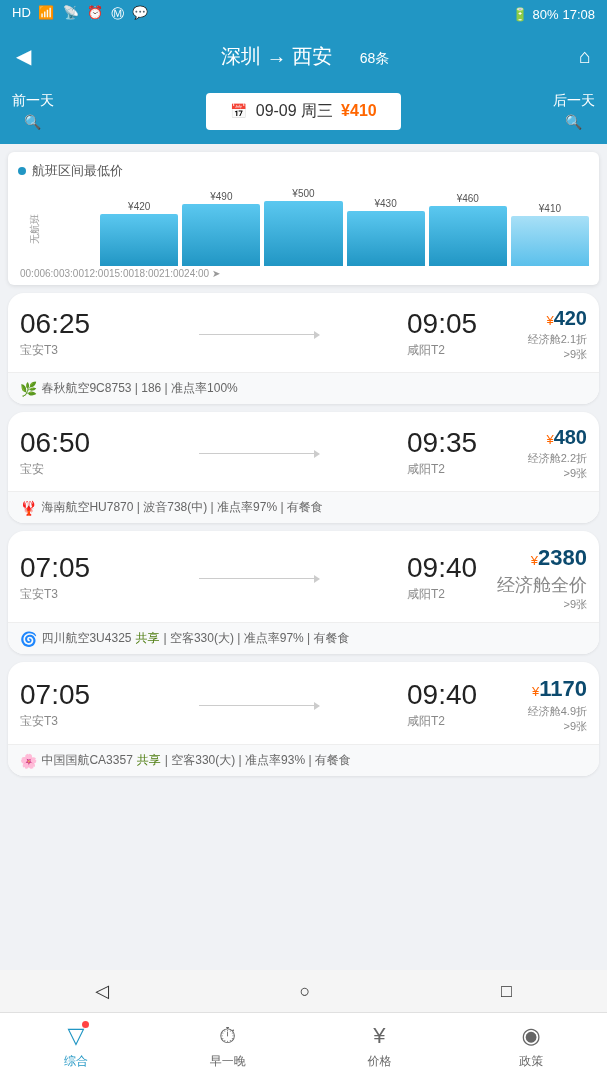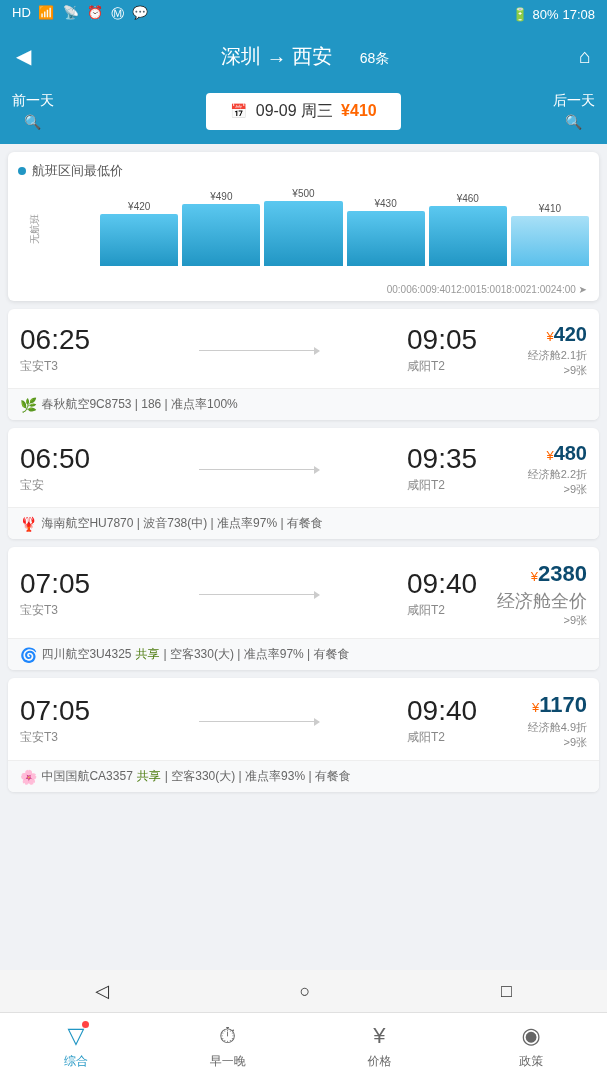--- a/index.html
+++ b/index.html
@@ -73,27 +73,27 @@
       height: 80px;
       display: flex;
       align-items: flex-end;
       gap: 4px;
       padding-bottom: 2px;
     }
     .bar-group { display: flex; flex-direction: column; align-items: center; flex: 1; }
     .bar-price { font-size: 10px; color: #555; margin-bottom: 2px; }
     .bar { width: 100%; border-radius: 2px 2px 0 0; background: linear-gradient(to bottom, #5bc8f0, #2196c4); }
     .no-flight-label { font-size: 10px; color: #999; transform: rotate(-90deg); white-space: nowrap; position: absolute; left: 2px; bottom: 30px; }
-    .chart-timeline { display: flex; justify-content: flex-end; font-size: 10px; color: #999; margin-top: 16px; padding: 0 2px; position: relative; }
+    .chart-timeline { display: flex; justify-content: flex-start; font-size: 10px; color: #999; margin-top: 0; padding: 0 2px; position: relative; }
 
     
     .flight-list { padding: 0 8px; }
     .flight-card {
       background: white;
-      border-radius: 6px;
+      border-radius: 16px;
       margin-bottom: 8px;
       overflow: hidden;
       box-shadow: 0 1px 3px rgba(0,0,0,0.08);
     }
     .flight-main {
       display: flex;
       align-items: center;
       padding: 14px 12px 10px;
     }
     .flight-time { min-width: 90px; }
@@ -244,21 +244,21 @@
       </div>
       <div class="bar-group">
         <div class="bar-price">¥410</div>
         <div class="bar" style="height:50px;background:linear-gradient(to bottom,#a8e0f7,#5bc0eb);"></div>
       </div>
     </div>
   </div>
   <div class="chart-timeline">
     <span>00:00</span>
     <span>6:00</span>
-    <span>9:40</span>
+    <span>3:00</span>
     <span>12:00</span>
     <span>15:00</span>
     <span>18:00</span>
     <span>21:00</span>
     <span>24:00 ➤</span>
   </div>
 </div>
 
 <div class="flight-list" style="padding-bottom: 120px;">
 

